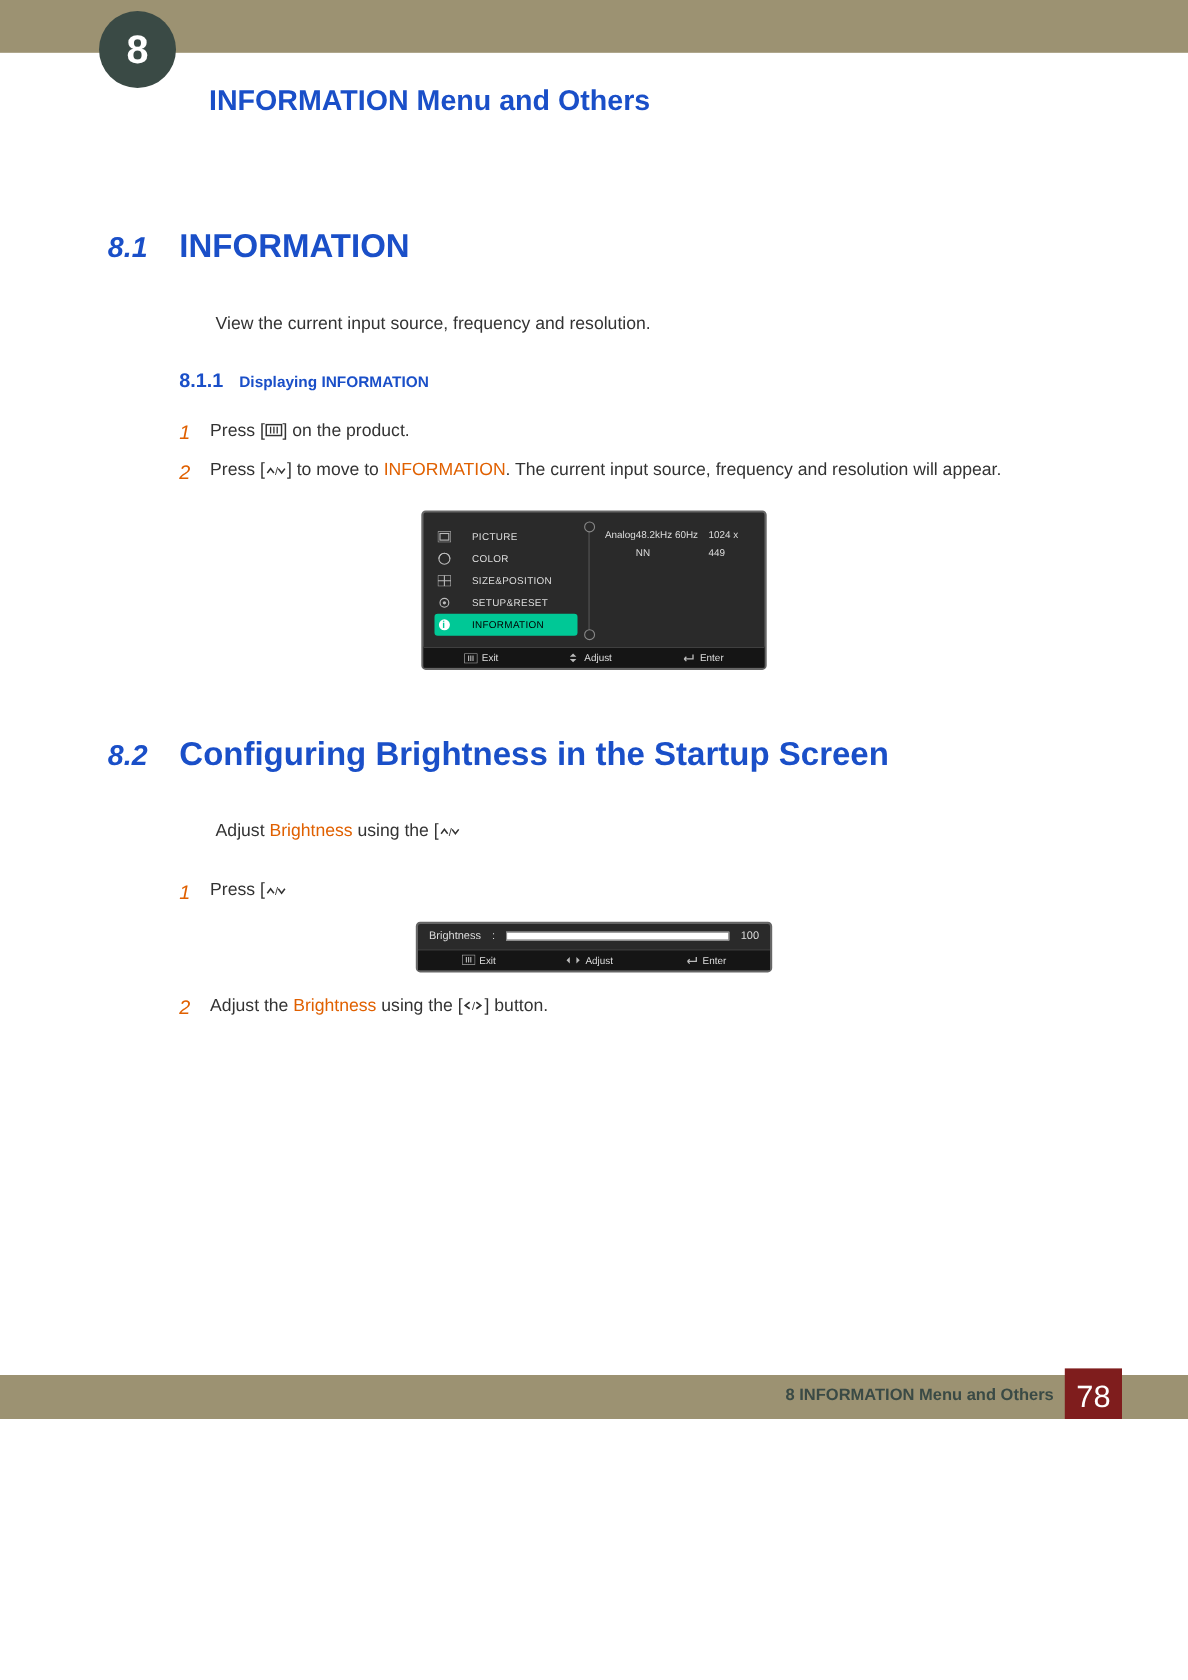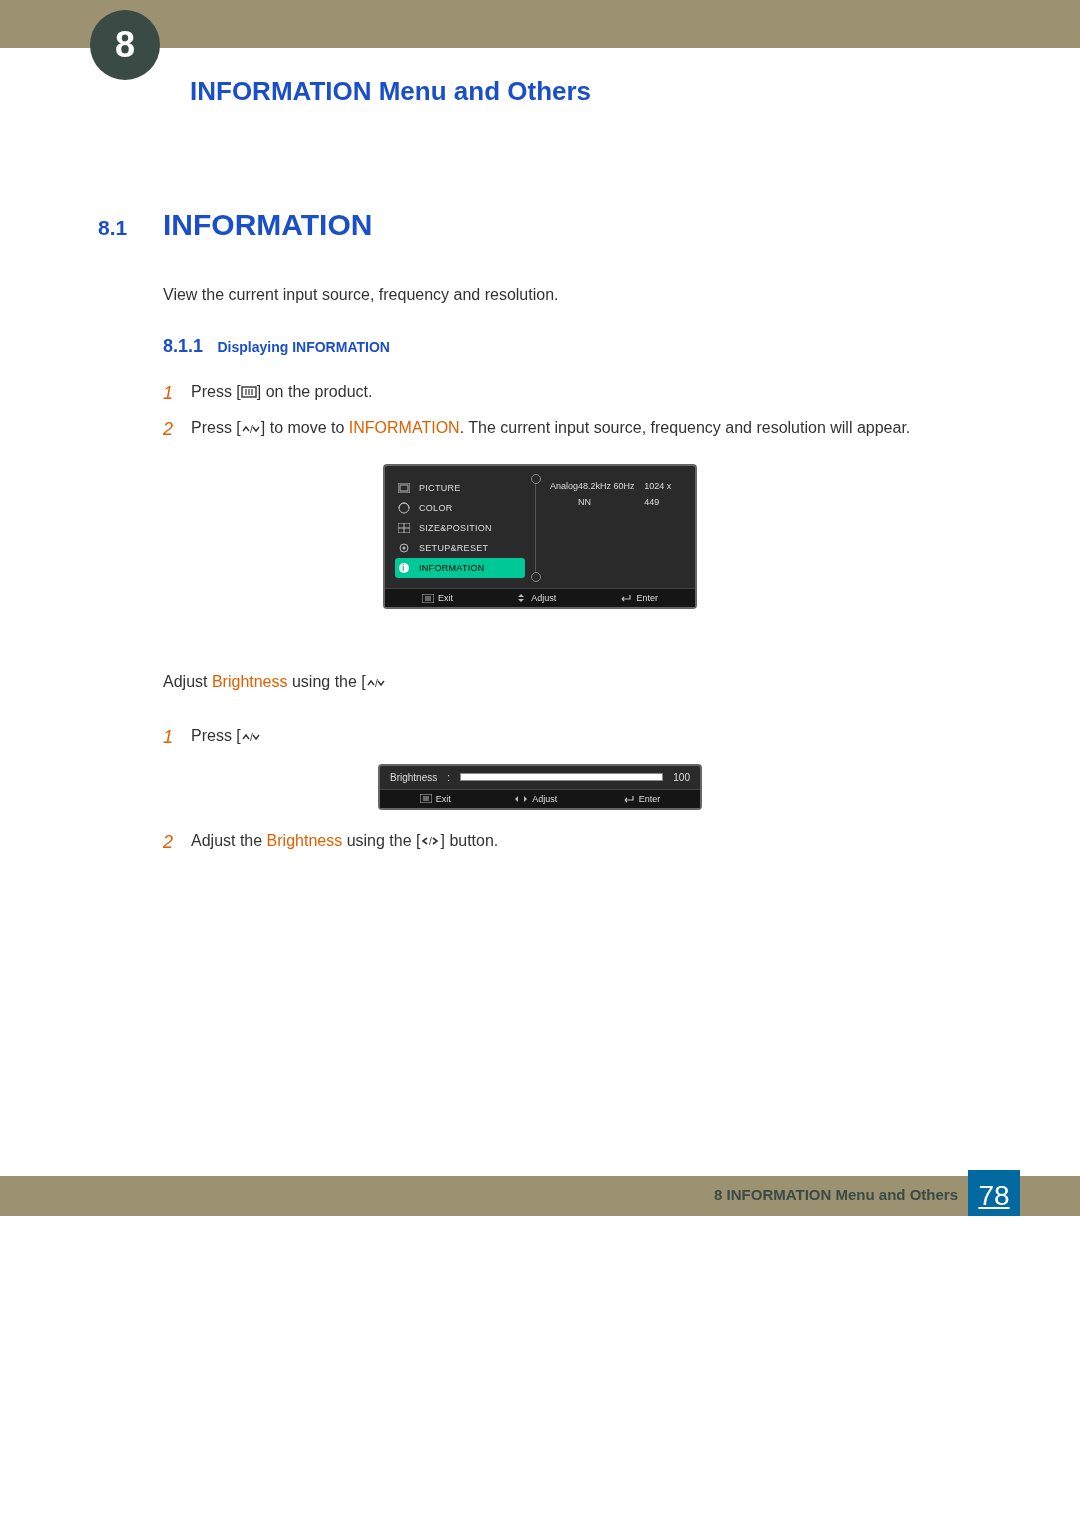--- a/index.html
+++ b/index.html
@@ -40,35 +40,36 @@
   }
   .content {
     padding: 160px 98px 0 98px;
   }
   .section-row {
     display: flex;
     align-items: baseline;
     margin-bottom: 40px;
   }
   .sec-num {
-    font-size: 21px;
+    font-size: 26px;
     font-weight: bold;
     color: #1a4fc8;
     width: 65px;
     flex-shrink: 0;
+    font-style: italic;
   }
   .sec-title {
     font-size: 30px;
     font-weight: bold;
     color: #1a4fc8;
   }
   .body-text {
     font-size: 16px;
     line-height: 1.6;
-    margin-left: 65px;
+    margin-left: 98px;
     margin-bottom: 28px;
   }
   .subsec-row {
     margin-left: 65px;
     margin-bottom: 22px;
   }
   .subsec-num {
     font-size: 18px;
     font-weight: bold;
     color: #1a4fc8;
@@ -119,21 +120,21 @@
   .osd-body {
     display: flex;
     padding: 4px 10px 10px 10px;
   }
   .osd-left {
     width: 130px;
   }
   .osd-item {
     display: flex;
     align-items: center;
-    gap: 8px;
+    gap: 18px;
     padding: 3px 2px;
     font-size: 9px;
     letter-spacing: 0.3px;
     border-radius: 3px;
   }
   .osd-item.selected {
     background: #00c896;
     color: #000;
   }
   .osd-item-icon { width: 14px; height: 14px; display:flex; align-items:center; justify-content:center;}
@@ -210,29 +211,28 @@
     margin-top: 320px;
   }
   .footer-bar {
     background:#9c9272;
     height:40px;
   }
   .page-num-box{
     position:absolute;
     right:60px;
     top:-6px;
-    background:#0369a1;
+    background:#7f1d1d;
     color:#fff;
     width:52px;
     height:52px;
     font-size:28px;
     display:flex;
     align-items:center;
     justify-content:center;
-    text-decoration:underline;
   }
   .footer-label{
     position:absolute;
     right:122px;
     top:10px;
     color:#3a4a45;
     font-weight:bold;
     font-size:15px;
   }
   svg { display:block; }
@@ -362,20 +362,24 @@
         <span>
             <svg width="14" height="10">
               <path d="M12 2 L12 6 L4 6 M4 6 L6 4 M4 6 L6 8" fill="none" stroke="#bbb" stroke-width="1.2"></path>
             </svg>
             <span>Enter</span>
           </span>
       </div>
     </div>
   </div>
 
+  <div class="section-row">
+    <div class="sec-num">8.2</div>
+    <div class="sec-title">Configuring Brightness in the Startup Screen</div>
+  </div>
 
   <div class="body-text">
     <span>Adjust </span><span class="hl">Brightness</span><span> using the [</span><span class="icon-inline">
         <svg width="20" height="12">
           <path d="M2 8 L5 4 L8 8" fill="none" stroke="#333" stroke-width="1.4"></path>
           <text x="9" y="10" font-size="10" fill="#333">/</text>
           <path d="M12 4 L15 8 L18 4" fill="none" stroke="#333" stroke-width="1.4"></path>
         </svg>
       </span>
   </div>

